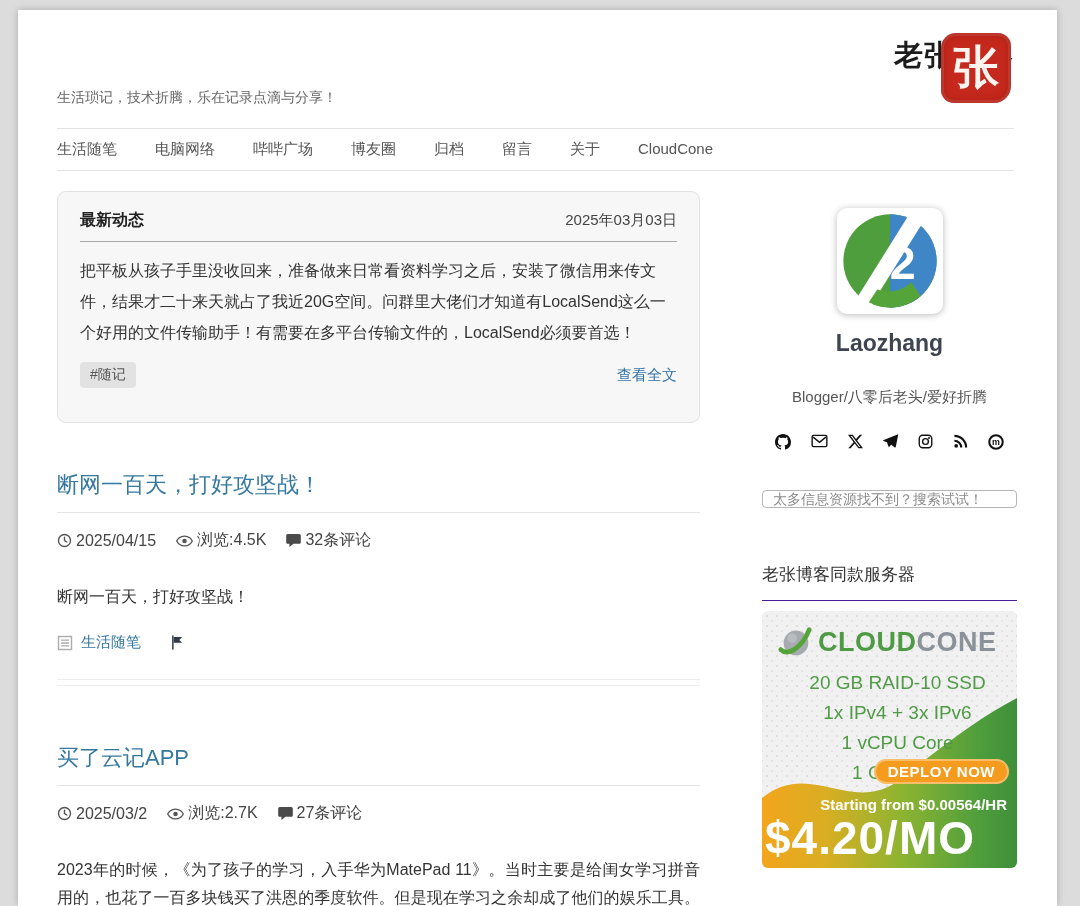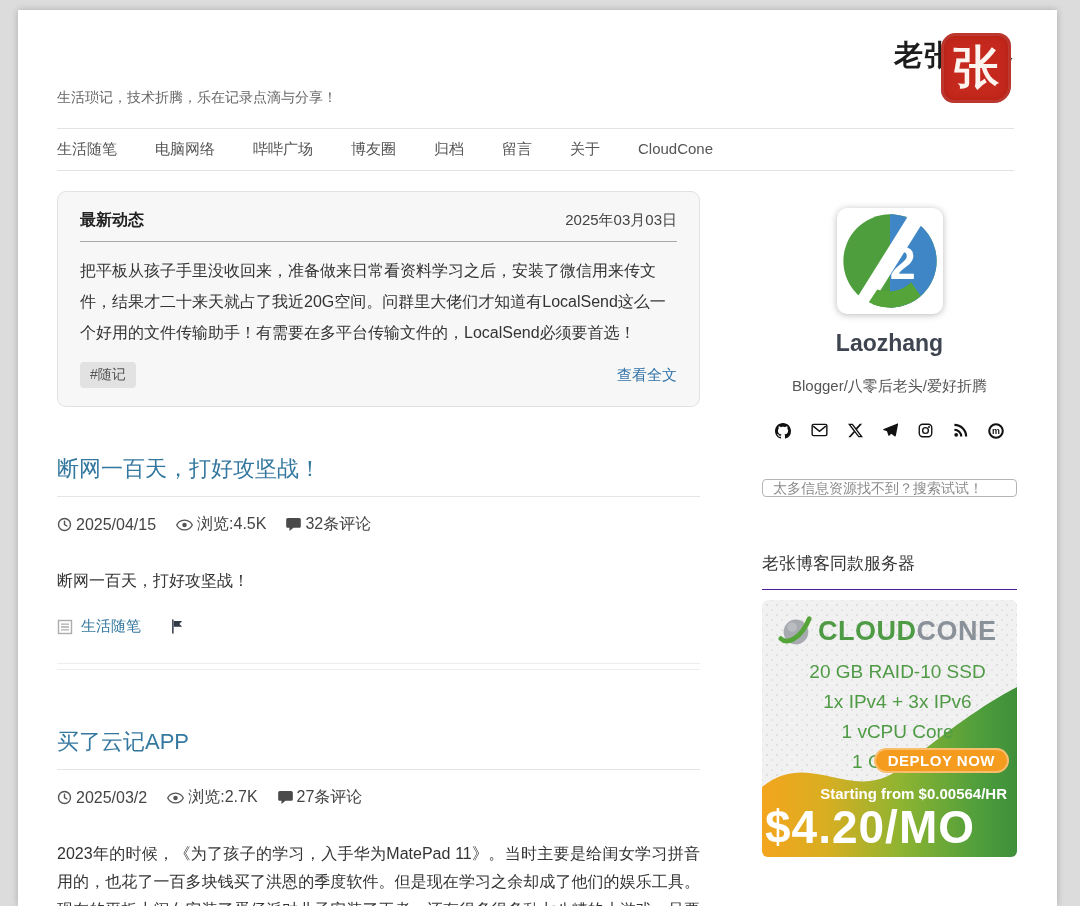--- a/index.html
+++ b/index.html
@@ -20,21 +20,21 @@
   .nav{margin-top:21px;border-top:1px solid #e3e3e3;border-bottom:1px solid #e3e3e3;
     padding:11px 0;display:flex;gap:38px;font-size:15px;color:#555;}
   .nav a{color:#555;text-decoration:none;cursor:pointer;}
 
   
   .content{display:flex;padding-top:20px;}
   .main{width:643px;margin-right:62px;flex:none;}
   .sidebar{width:255px;flex:none;padding-top:17px;text-align:center;}
 
   
-  .notice{background:#f7f7f7;border:1px solid #e2e2e2;border-radius:9px;padding:18px 22px 18px;box-sizing:border-box;}
+  .notice{background:#f7f7f7;border:1px solid #e2e2e2;border-radius:9px;padding:18px 22px 34px;box-sizing:border-box;}
   .notice-head{display:flex;justify-content:space-between;align-items:baseline;}
   .notice-title{font-size:16px;font-weight:bold;color:#222;}
   .notice-date{font-size:15px;color:#444;}
   .notice-divider{border-bottom:1px solid #a9a9a9;margin-top:10px;}
   .notice-body{margin-top:13px;font-size:16px;line-height:31px;color:#333;}
   .notice-foot{display:flex;justify-content:space-between;align-items:center;margin-top:14px;text-align:right;}
   .tag{background:#e2e2e2;border-radius:4px;padding:4px 10px;font-size:14px;color:#555;cursor:pointer;}
   .readmore{font-size:15px;color:#3273a8;text-decoration:none;cursor:pointer;}
 
   
@@ -49,21 +49,21 @@
   .post-excerpt.justify{text-align:justify;}
   .post-foot{margin-top:22px;display:flex;align-items:center;gap:8px;}
   .cat-link{font-size:15px;color:#35789f;text-decoration:none;cursor:pointer;}
   .flag{margin-left:22px;}
   .post-sep{margin-top:27px;height:5px;border-top:1px solid #ededed;border-bottom:1px solid #ededed;}
 
   
   .avatar-card{display:inline-block;width:106px;height:106px;background:#fff;border-radius:10px;
     box-shadow:0 1px 7px rgba(0,0,0,.28);overflow:hidden;cursor:pointer;}
   .profile-name{margin-top:12px;font-size:23px;font-weight:600;color:#3e4550;}
-  .profile-bio{margin-top:20px;font-size:15px;color:#555;}
+  .profile-bio{margin-top:31px;font-size:15px;color:#555;}
   .social-row{margin-top:27px;display:flex;justify-content:center;align-items:center;gap:20px;}
   .social-row a{color:#111;display:block;cursor:pointer;height:16px;}
   .search-wrap{margin-top:40px;}
   .search-input{width:100%;height:18px;box-sizing:border-box;border:1px solid #b5b5b5;border-radius:4px;
     padding:0 10px;font-size:14px;color:#333;background:#fff;font-family:inherit;}
   .search-input::placeholder{color:#8a8a8a;}
   .side-heading{margin-top:55px;text-align:left;font-size:17px;color:#333;
     padding-bottom:14px;border-bottom:1px solid #4c1d95;}
 
   

